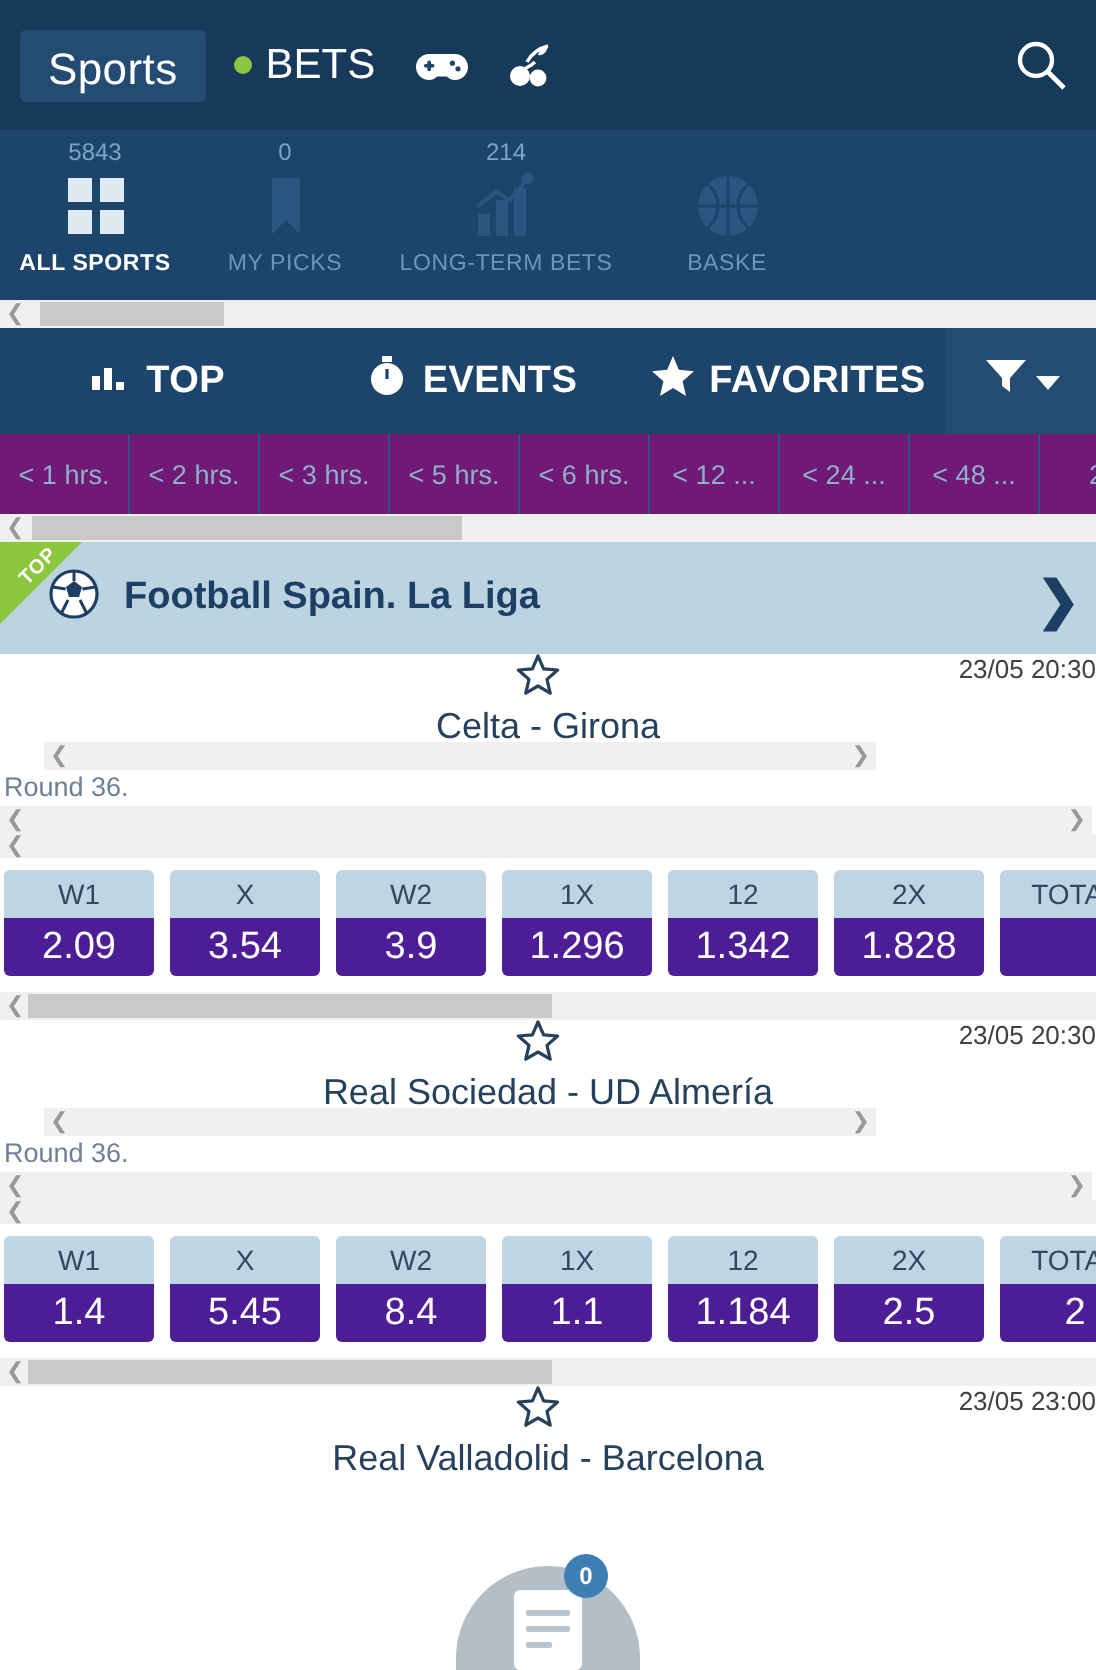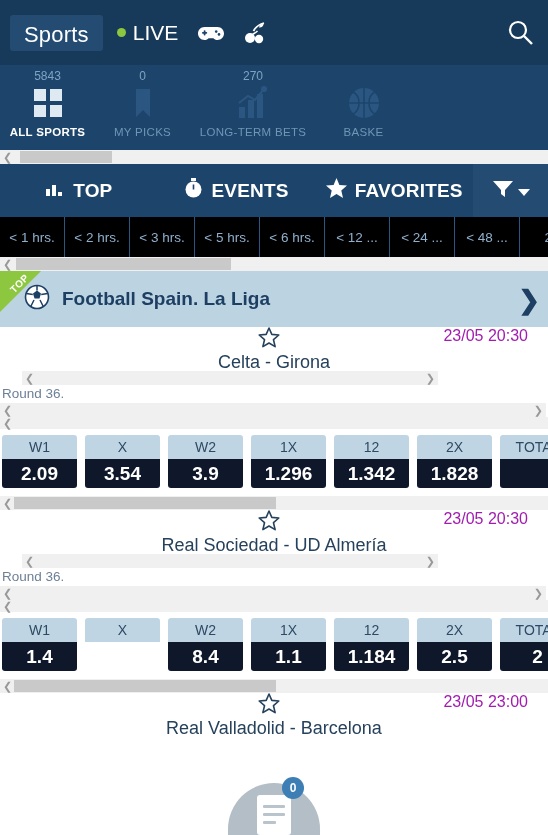--- a/index.html
+++ b/index.html
@@ -81,21 +81,21 @@
     height: 53px; letter-spacing: .2px;
   }
   .tab-filter {
     width: 75px; flex: 0 0 auto; background: #244b71;
     display: flex; align-items: center; justify-content: center; gap: 4px;
     height: 53px;
   }
 
   
   .chipsrow {
-    height: 40px; background: #000000; display: flex; overflow: hidden;
+    height: 40px; background: #701a75; display: flex; overflow: hidden;
   }
   .chip {
     min-width: 65px; flex: 0 0 auto;
     display: flex; align-items: center; justify-content: center;
     color: #8fb0cd; font-size: 13.5px;
     border-right: 1px solid #2b5681;
   }
 
   
   .league {
@@ -122,38 +122,38 @@
   }
 
   
   .match-title {
     height: 44px; display: flex; align-items: center;
     padding: 0 8px; position: relative; flex-direction: column;
   }
   .star-icon { margin-right: 10px; }
   .match-name { font-size: 18px; color: #26415c; }
   .match-time {
-    position: absolute; right: 20px; font-size: 16px; color: #a21caf;
+    position: absolute; right: 0; font-size: 13px; color: #404040;
   }
   .round-label {
     font-size: 13.5px; color: #6d8096; padding-left: 2px;
     height: 18px; line-height: 18px;
   }
 
   .oddsrow {
     display: flex; gap: 8px; padding: 6px 0 8px 0; overflow: hidden;
   }
   .oddcell { flex: 0 0 auto; width: 75px; }
   .oddcell .oddhead {
     background: #bfd5e4; color: #2e4a63; font-size: 14px;
     text-align: center; height: 24px; line-height: 24px;
     border-radius: 3px 3px 0 0;
   }
   .oddcell .oddval {
-    background: #0f172a; color: #ffffff; font-size: 19px; font-weight: bold;
+    background: #4c1d95; color: #ffffff; font-size: 19px; font-weight: normal;
     text-align: center; height: 29px; line-height: 29px;
     border-radius: 0 0 3px 3px;
   }
   .oddcell:first-child { margin-left: 2px; }
 
   
   .betslip {
     position: absolute; left: 228px; bottom: 0;
     width: 92px; height: 58px;
   }
@@ -175,21 +175,21 @@
   .doc-line { position: absolute; background: #b9c4cc; height: 3px; left: 6px; border-radius: 1px; }
 </style>
 </head>
 <body>
 
 <div class="topbar">
   <div class="sports-pill">Sports</div>
 
   <div class="live-wrap">
     <span class="live-dot"></span>
-    <span>LIVE</span>
+    <span>BETS</span>
   </div>
 
   <div class="top-icon">
     <svg width="26" height="18" viewBox="0 0 26 18">
       <path d="M6.5 3h13c3.6 0 6.5 2.9 6.5 6.5S23.1 16 19.5 16c-1.9 0-3.1-.9-4.1-1.8h-4.8C9.6 15.1 8.4 16 6.5 16 2.9 16 0 13.1 0 9.5S2.9 3 6.5 3z" fill="#ffffff"></path>
       <rect x="4" y="8" width="5.2" height="1.8" rx=".8" fill="#1d456b"></rect>
       <rect x="5.7" y="6.3" width="1.8" height="5.2" rx=".8" fill="#1d456b"></rect>
       <circle cx="18.2" cy="7.6" r="1.3" fill="#1d456b"></circle>
       <circle cx="21" cy="10.4" r="1.3" fill="#1d456b"></circle>
     </svg>
@@ -232,21 +232,21 @@
     <div class="count">0</div>
     <div class="cat-icon">
       <svg width="34" height="36" viewBox="0 0 34 36">
         <path d="M10 4h14v28l-7-7-7 7z" fill="#2b5681"></path>
       </svg>
     </div>
     <div class="cat-label">MY PICKS</div>
   </div>
 
   <div class="sportcat wide">
-    <div class="count">270</div>
+    <div class="count">214</div>
     <div class="cat-icon">
       <svg width="38" height="36" viewBox="0 0 38 36">
         <rect x="5" y="22" width="6" height="11" fill="#2b5681"></rect>
         <rect x="14" y="15" width="6" height="18" fill="#2b5681"></rect>
         <rect x="23" y="9" width="6" height="24" fill="#2b5681"></rect>
         <polyline points="5,18 14,11 21,15 30,4" stroke="#2b5681" stroke-width="2" fill="none"></polyline>
         <circle cx="30" cy="4" r="3" fill="#2b5681"></circle>
       </svg>
     </div>
     <div class="cat-label">LONG-TERM BETS</div>
@@ -437,20 +437,21 @@
   <span class="arrow-l">❮</span>
 </div>
 
 <div class="oddsrow">
   <div class="oddcell">
     <div class="oddhead">W1</div>
     <div class="oddval">1.4</div>
   </div>
   <div class="oddcell">
     <div class="oddhead">X</div>
+    <div class="oddval">5.45</div>
   </div>
   <div class="oddcell">
     <div class="oddhead">W2</div>
     <div class="oddval">8.4</div>
   </div>
   <div class="oddcell">
     <div class="oddhead">1X</div>
     <div class="oddval">1.1</div>
   </div>
   <div class="oddcell">

